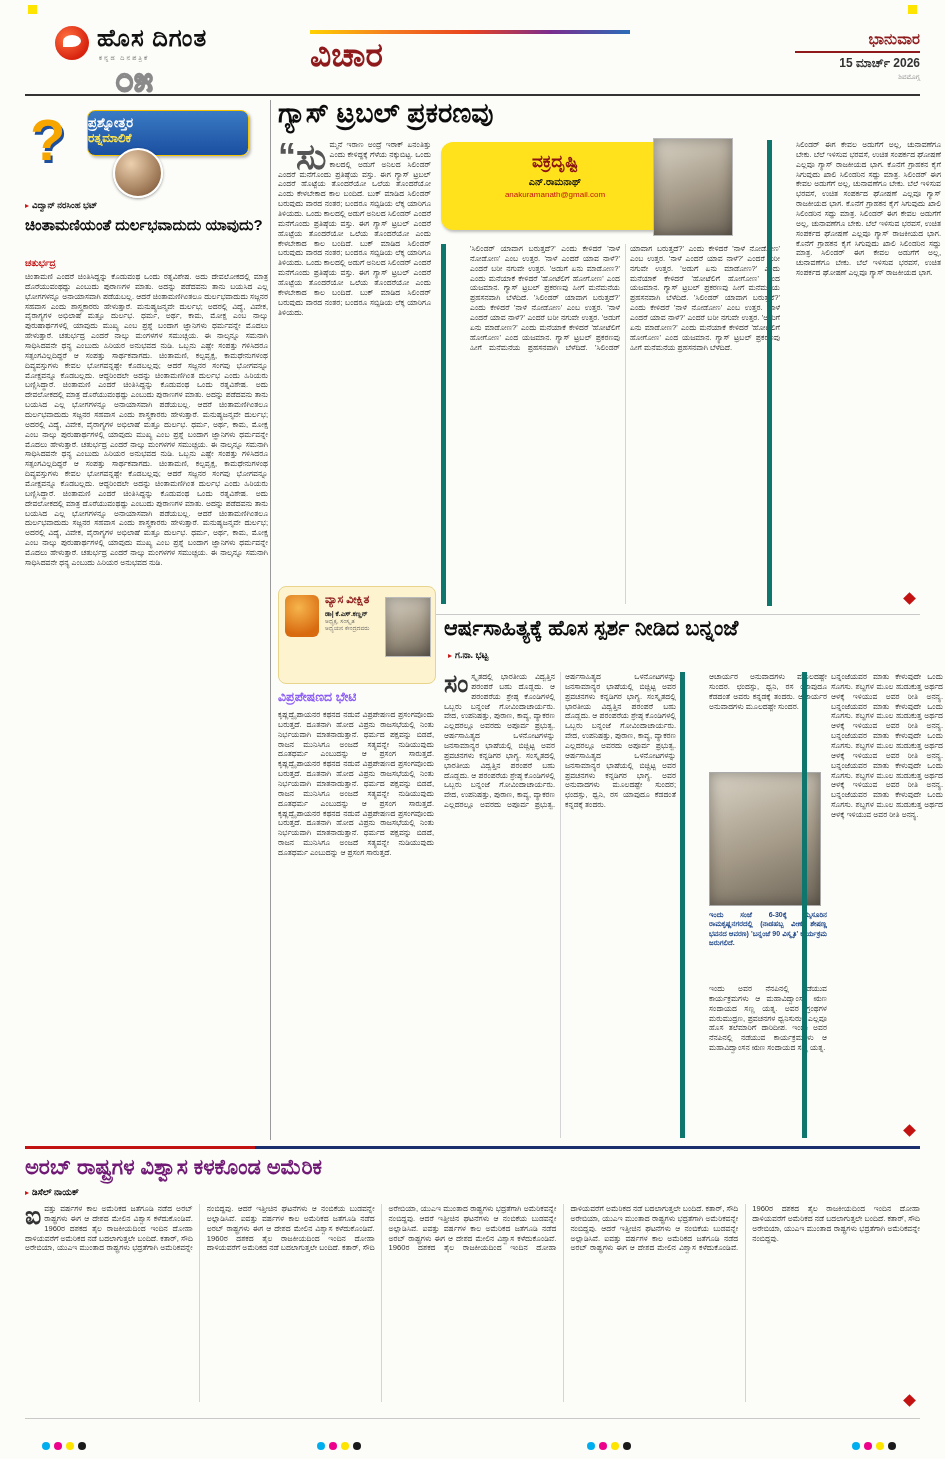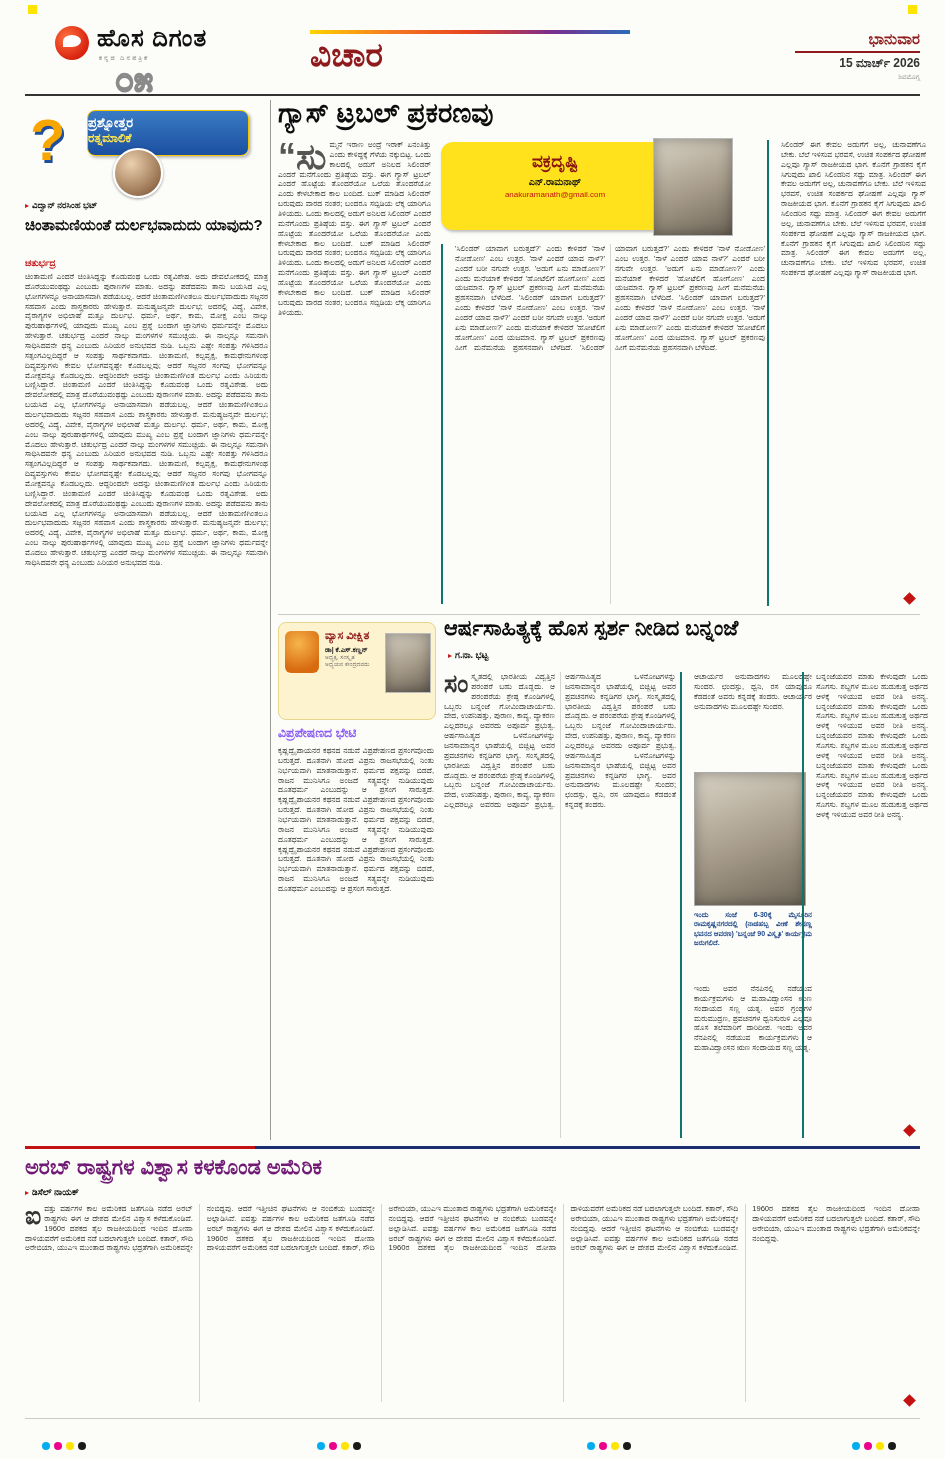--- a/index.html
+++ b/index.html
@@ -6,21 +6,21 @@
   .page{position:relative;width:945px;height:1459px;margin:0 auto;background:#fcfcf9;
         font-family:"Liberation Sans","DejaVu Sans",sans-serif;color:#1a1a1a;overflow:hidden;}
   .abs{position:absolute;}
   .body-text{font-size:7.6px;line-height:1.3;text-align:justify;color:#2b2b2b;overflow:hidden;}
   .rule{background:#c9c9c9;}
   .dropcap{float:left;font-size:25px;font-weight:bold;line-height:.85;padding:1px 3px 0 0;color:#333;}
   .bigquote{float:left;font-size:36px;font-weight:bold;line-height:.7;padding:4px 3px 0 0;color:#555;}
   .endmark{width:9px;height:9px;background:#c21212;transform:rotate(45deg);}
   .tri{color:#cc1111;font-size:8px;margin-right:3px;}
   .byline{font-size:9px;font-weight:bold;color:#111;}
-  .colrule{border-left:2px solid #0f766e;padding-left:12px;}
+  .colrule{border-left:5px solid #0f766e;padding-left:24px;}
   .photo{background:linear-gradient(160deg,#d9d3c6,#a59a88 55%,#6e6659);box-shadow:inset 0 0 14px rgba(0,0,0,.35);}
   .avatar{border-radius:50%;background:radial-gradient(circle at 35% 30%,#ecd0ae,#9a7452 70%,#5d4330);}
   .dot{width:8px;height:8px;border-radius:50%;display:inline-block;margin:0 2px;}
   .sq{width:9px;height:9px;}
   .caption{font-size:7px;line-height:1.35;color:#1c4587;font-weight:bold;text-align:justify;}
   .cols2{column-count:2;column-gap:10px;column-rule:1px solid #d4d4d4;column-fill:balance;}
   .cols5{column-count:5;column-gap:14px;column-rule:1px solid #d4d4d4;column-fill:balance;}
   .center{}
 </style>
 </head>
@@ -91,21 +91,21 @@
 
     <div class="abs body-text cols2 colrule" style="left:163px;top:146px;width:310px;height:360px;">'ಸಿಲಿಂಡರ್ ಯಾವಾಗ ಬರುತ್ತದೆ?' ಎಂದು ಕೇಳಿದರೆ 'ನಾಳೆ ನೋಡೋಣ' ಎಂಬ ಉತ್ತರ. 'ನಾಳೆ ಎಂದರೆ ಯಾವ ನಾಳೆ?' ಎಂದರೆ ಬರೀ ನಗುವೇ ಉತ್ತರ. 'ಅಡುಗೆ ಏನು ಮಾಡೋಣ?' ಎಂದು ಮನೆಯಾಕೆ ಕೇಳಿದರೆ 'ಹೋಟೆಲಿಗೆ ಹೋಗೋಣ' ಎಂದ ಯಜಮಾನ. ಗ್ಯಾಸ್ ಟ್ರಬಲ್ ಪ್ರಕರಣವು ಹೀಗೆ ಮನೆಮನೆಯ ಪ್ರಹಸನವಾಗಿ ಬೆಳೆದಿದೆ. 'ಸಿಲಿಂಡರ್ ಯಾವಾಗ ಬರುತ್ತದೆ?' ಎಂದು ಕೇಳಿದರೆ 'ನಾಳೆ ನೋಡೋಣ' ಎಂಬ ಉತ್ತರ. 'ನಾಳೆ ಎಂದರೆ ಯಾವ ನಾಳೆ?' ಎಂದರೆ ಬರೀ ನಗುವೇ ಉತ್ತರ. 'ಅಡುಗೆ ಏನು ಮಾಡೋಣ?' ಎಂದು ಮನೆಯಾಕೆ ಕೇಳಿದರೆ 'ಹೋಟೆಲಿಗೆ ಹೋಗೋಣ' ಎಂದ ಯಜಮಾನ. ಗ್ಯಾಸ್ ಟ್ರಬಲ್ ಪ್ರಕರಣವು ಹೀಗೆ ಮನೆಮನೆಯ ಪ್ರಹಸನವಾಗಿ ಬೆಳೆದಿದೆ. 'ಸಿಲಿಂಡರ್ ಯಾವಾಗ ಬರುತ್ತದೆ?' ಎಂದು ಕೇಳಿದರೆ 'ನಾಳೆ ನೋಡೋಣ' ಎಂಬ ಉತ್ತರ. 'ನಾಳೆ ಎಂದರೆ ಯಾವ ನಾಳೆ?' ಎಂದರೆ ಬರೀ ನಗುವೇ ಉತ್ತರ. 'ಅಡುಗೆ ಏನು ಮಾಡೋಣ?' ಎಂದು ಮನೆಯಾಕೆ ಕೇಳಿದರೆ 'ಹೋಟೆಲಿಗೆ ಹೋಗೋಣ' ಎಂದ ಯಜಮಾನ. ಗ್ಯಾಸ್ ಟ್ರಬಲ್ ಪ್ರಕರಣವು ಹೀಗೆ ಮನೆಮನೆಯ ಪ್ರಹಸನವಾಗಿ ಬೆಳೆದಿದೆ. 'ಸಿಲಿಂಡರ್ ಯಾವಾಗ ಬರುತ್ತದೆ?' ಎಂದು ಕೇಳಿದರೆ 'ನಾಳೆ ನೋಡೋಣ' ಎಂಬ ಉತ್ತರ. 'ನಾಳೆ ಎಂದರೆ ಯಾವ ನಾಳೆ?' ಎಂದರೆ ಬರೀ ನಗುವೇ ಉತ್ತರ. 'ಅಡುಗೆ ಏನು ಮಾಡೋಣ?' ಎಂದು ಮನೆಯಾಕೆ ಕೇಳಿದರೆ 'ಹೋಟೆಲಿಗೆ ಹೋಗೋಣ' ಎಂದ ಯಜಮಾನ. ಗ್ಯಾಸ್ ಟ್ರಬಲ್ ಪ್ರಕರಣವು ಹೀಗೆ ಮನೆಮನೆಯ ಪ್ರಹಸನವಾಗಿ ಬೆಳೆದಿದೆ.</div>
 
     <div class="abs body-text colrule" style="left:489px;top:42px;width:145px;height:466px;">ಸಿಲಿಂಡರ್ ಈಗ ಕೇವಲ ಅಡುಗೆಗೆ ಅಲ್ಲ, ಚುನಾವಣೆಗೂ ಬೇಕು. ಬೆಲೆ ಇಳಿಸುವ ಭರವಸೆ, ಉಚಿತ ಸಂಪರ್ಕದ ಘೋಷಣೆ ಎಲ್ಲವೂ ಗ್ಯಾಸ್ ರಾಜಕೀಯದ ಭಾಗ. ಕೊನೆಗೆ ಗ್ರಾಹಕನ ಕೈಗೆ ಸಿಗುವುದು ಖಾಲಿ ಸಿಲಿಂಡರಿನ ಸದ್ದು ಮಾತ್ರ. ಸಿಲಿಂಡರ್ ಈಗ ಕೇವಲ ಅಡುಗೆಗೆ ಅಲ್ಲ, ಚುನಾವಣೆಗೂ ಬೇಕು. ಬೆಲೆ ಇಳಿಸುವ ಭರವಸೆ, ಉಚಿತ ಸಂಪರ್ಕದ ಘೋಷಣೆ ಎಲ್ಲವೂ ಗ್ಯಾಸ್ ರಾಜಕೀಯದ ಭಾಗ. ಕೊನೆಗೆ ಗ್ರಾಹಕನ ಕೈಗೆ ಸಿಗುವುದು ಖಾಲಿ ಸಿಲಿಂಡರಿನ ಸದ್ದು ಮಾತ್ರ. ಸಿಲಿಂಡರ್ ಈಗ ಕೇವಲ ಅಡುಗೆಗೆ ಅಲ್ಲ, ಚುನಾವಣೆಗೂ ಬೇಕು. ಬೆಲೆ ಇಳಿಸುವ ಭರವಸೆ, ಉಚಿತ ಸಂಪರ್ಕದ ಘೋಷಣೆ ಎಲ್ಲವೂ ಗ್ಯಾಸ್ ರಾಜಕೀಯದ ಭಾಗ. ಕೊನೆಗೆ ಗ್ರಾಹಕನ ಕೈಗೆ ಸಿಗುವುದು ಖಾಲಿ ಸಿಲಿಂಡರಿನ ಸದ್ದು ಮಾತ್ರ. ಸಿಲಿಂಡರ್ ಈಗ ಕೇವಲ ಅಡುಗೆಗೆ ಅಲ್ಲ, ಚುನಾವಣೆಗೂ ಬೇಕು. ಬೆಲೆ ಇಳಿಸುವ ಭರವಸೆ, ಉಚಿತ ಸಂಪರ್ಕದ ಘೋಷಣೆ ಎಲ್ಲವೂ ಗ್ಯಾಸ್ ರಾಜಕೀಯದ ಭಾಗ.</div>
 
     <div class="abs endmark" style="left:627px;top:496px;"></div>
   </div>
 
   <div class="abs rule" style="left:278px;top:614px;width:642px;height:1px;"></div>
 
-  <div class="abs" style="left:278px;top:622px;width:156px;height:516px;">
+  <div class="abs" style="left:278px;top:586px;width:156px;height:516px;">
     <div class="abs" style="left:0;top:0;width:156px;height:96px;background:#fdf3cf;border:1px solid #e8d48a;border-radius:8px;">
       <div class="abs" style="left:6px;top:8px;width:34px;height:42px;border-radius:6px;background:radial-gradient(circle at 40% 30%,#f6b54c,#d86a10 75%);"></div>
       <div class="abs" style="left:46px;top:6px;width:60px;">
         <div style="font-size:11px;font-weight:bold;color:#8e1a1c;line-height:1.15;">ವ್ಯಾಸ ವೀಕ್ಷಿತ</div>
         <div style="font-size:6.8px;font-weight:bold;color:#222;margin-top:4px;">ಡಾ| ಕೆ.ಎಸ್.ಕಣ್ಣನ್</div>
         <div style="font-size:6px;color:#666;">ಅಧ್ಯಕ್ಷ, ಸಂಸ್ಕೃತ</div>
         <div style="font-size:6px;color:#666;">ಅಧ್ಯಯನ ಕೇಂದ್ರದವರು</div>
       </div>
       <div class="abs photo" style="left:106px;top:10px;width:44px;height:58px;border:1px solid #bbb;"></div>
     </div>

